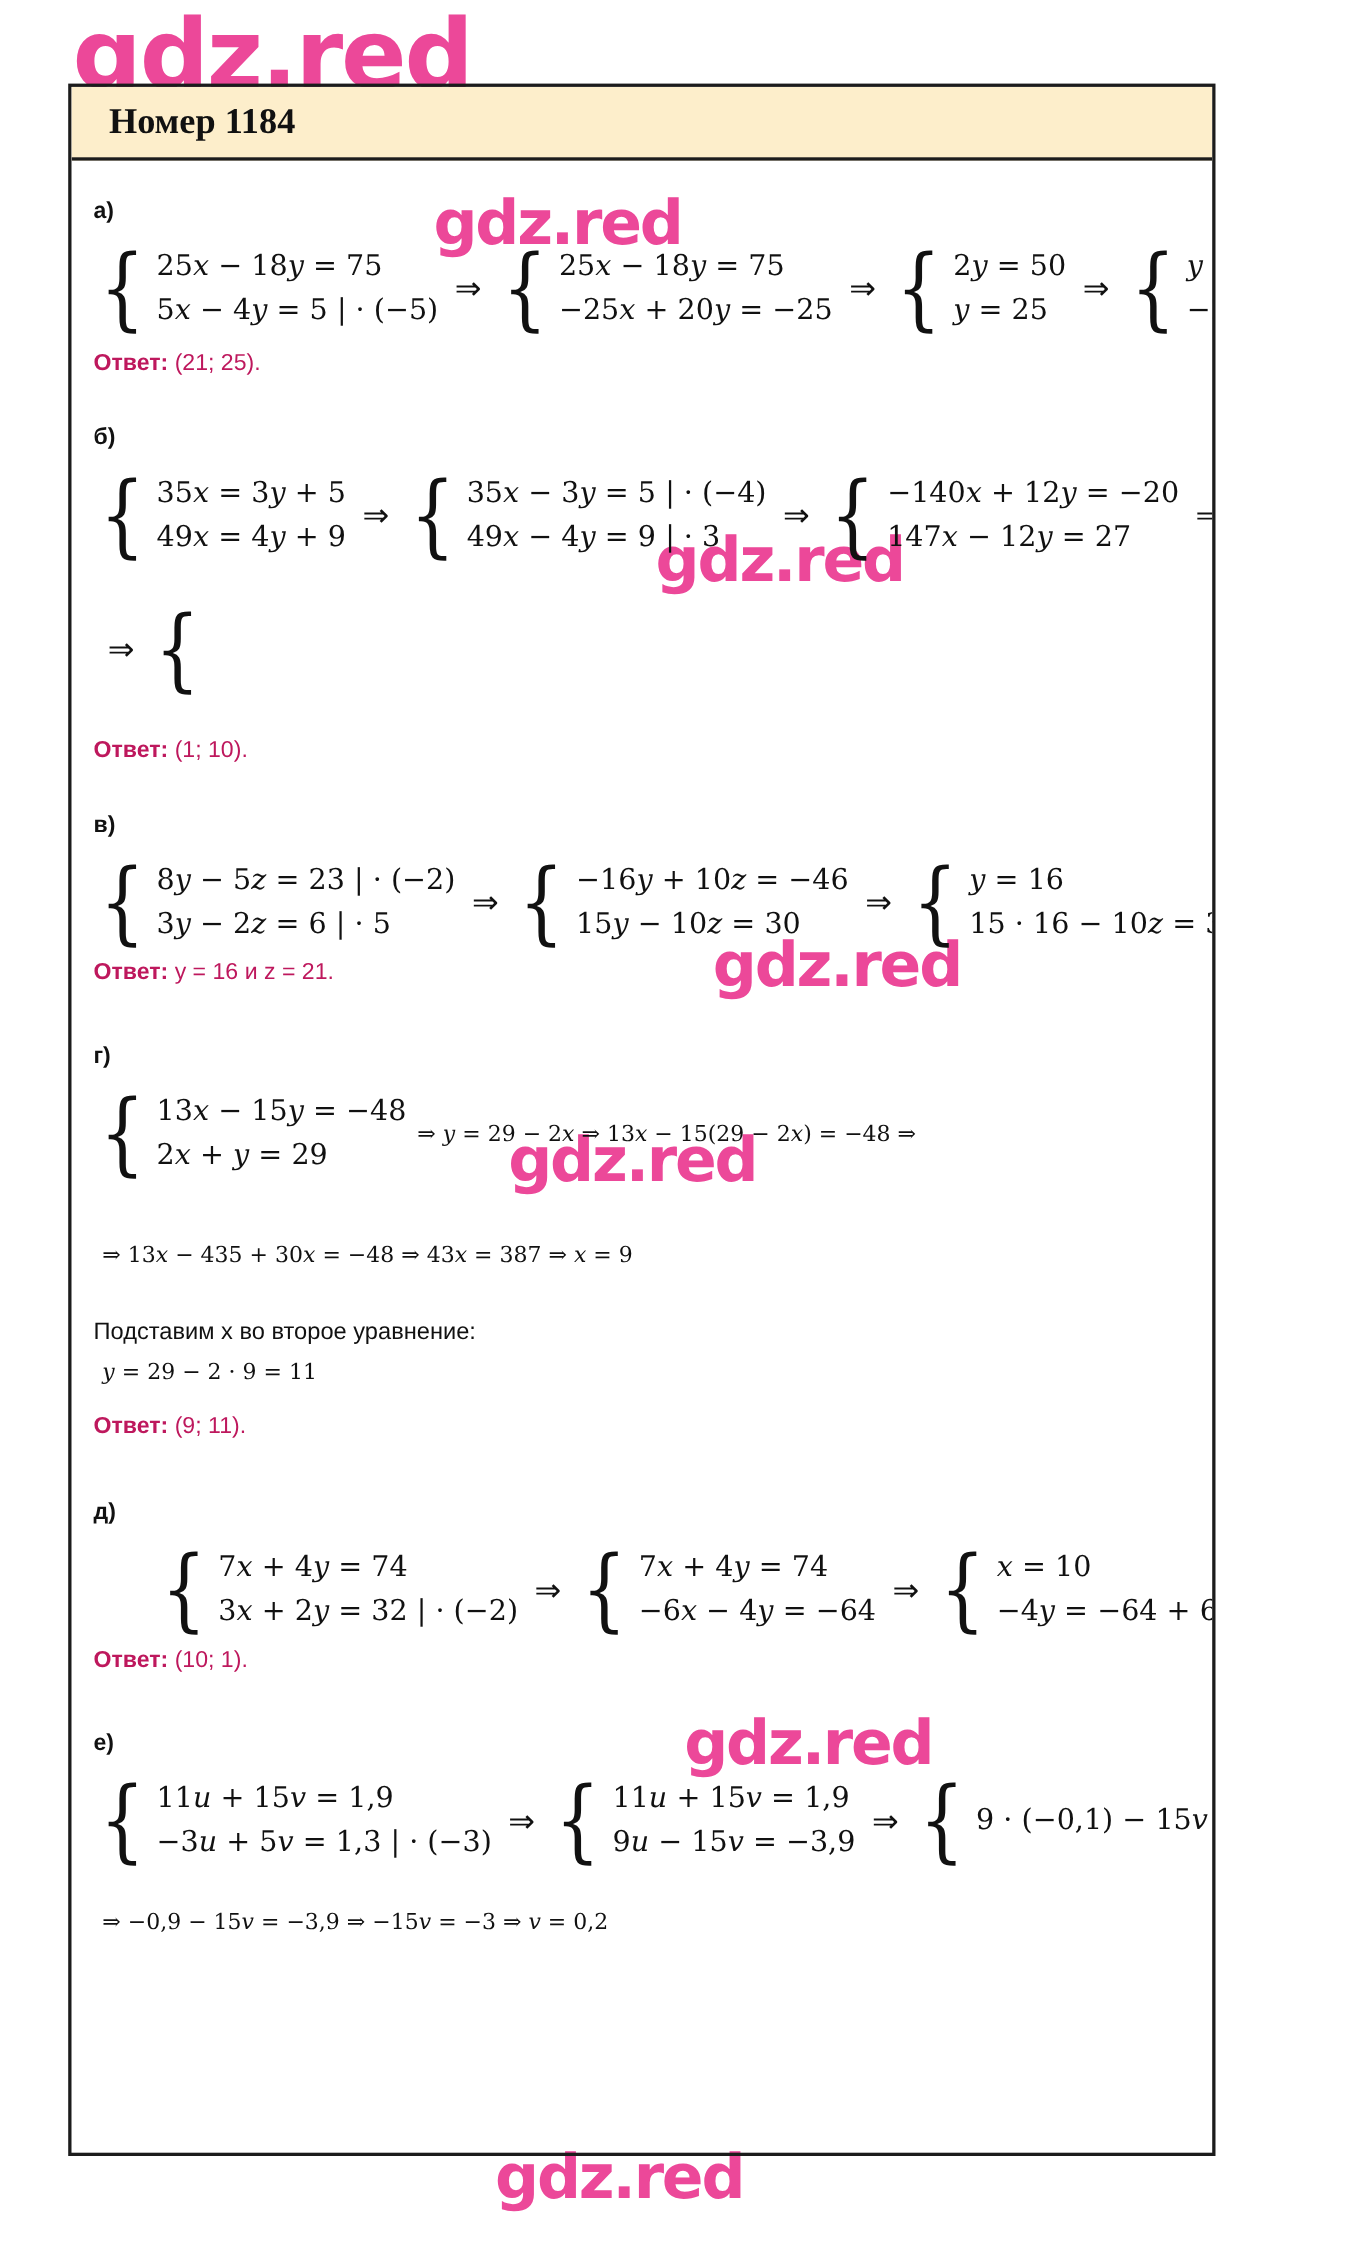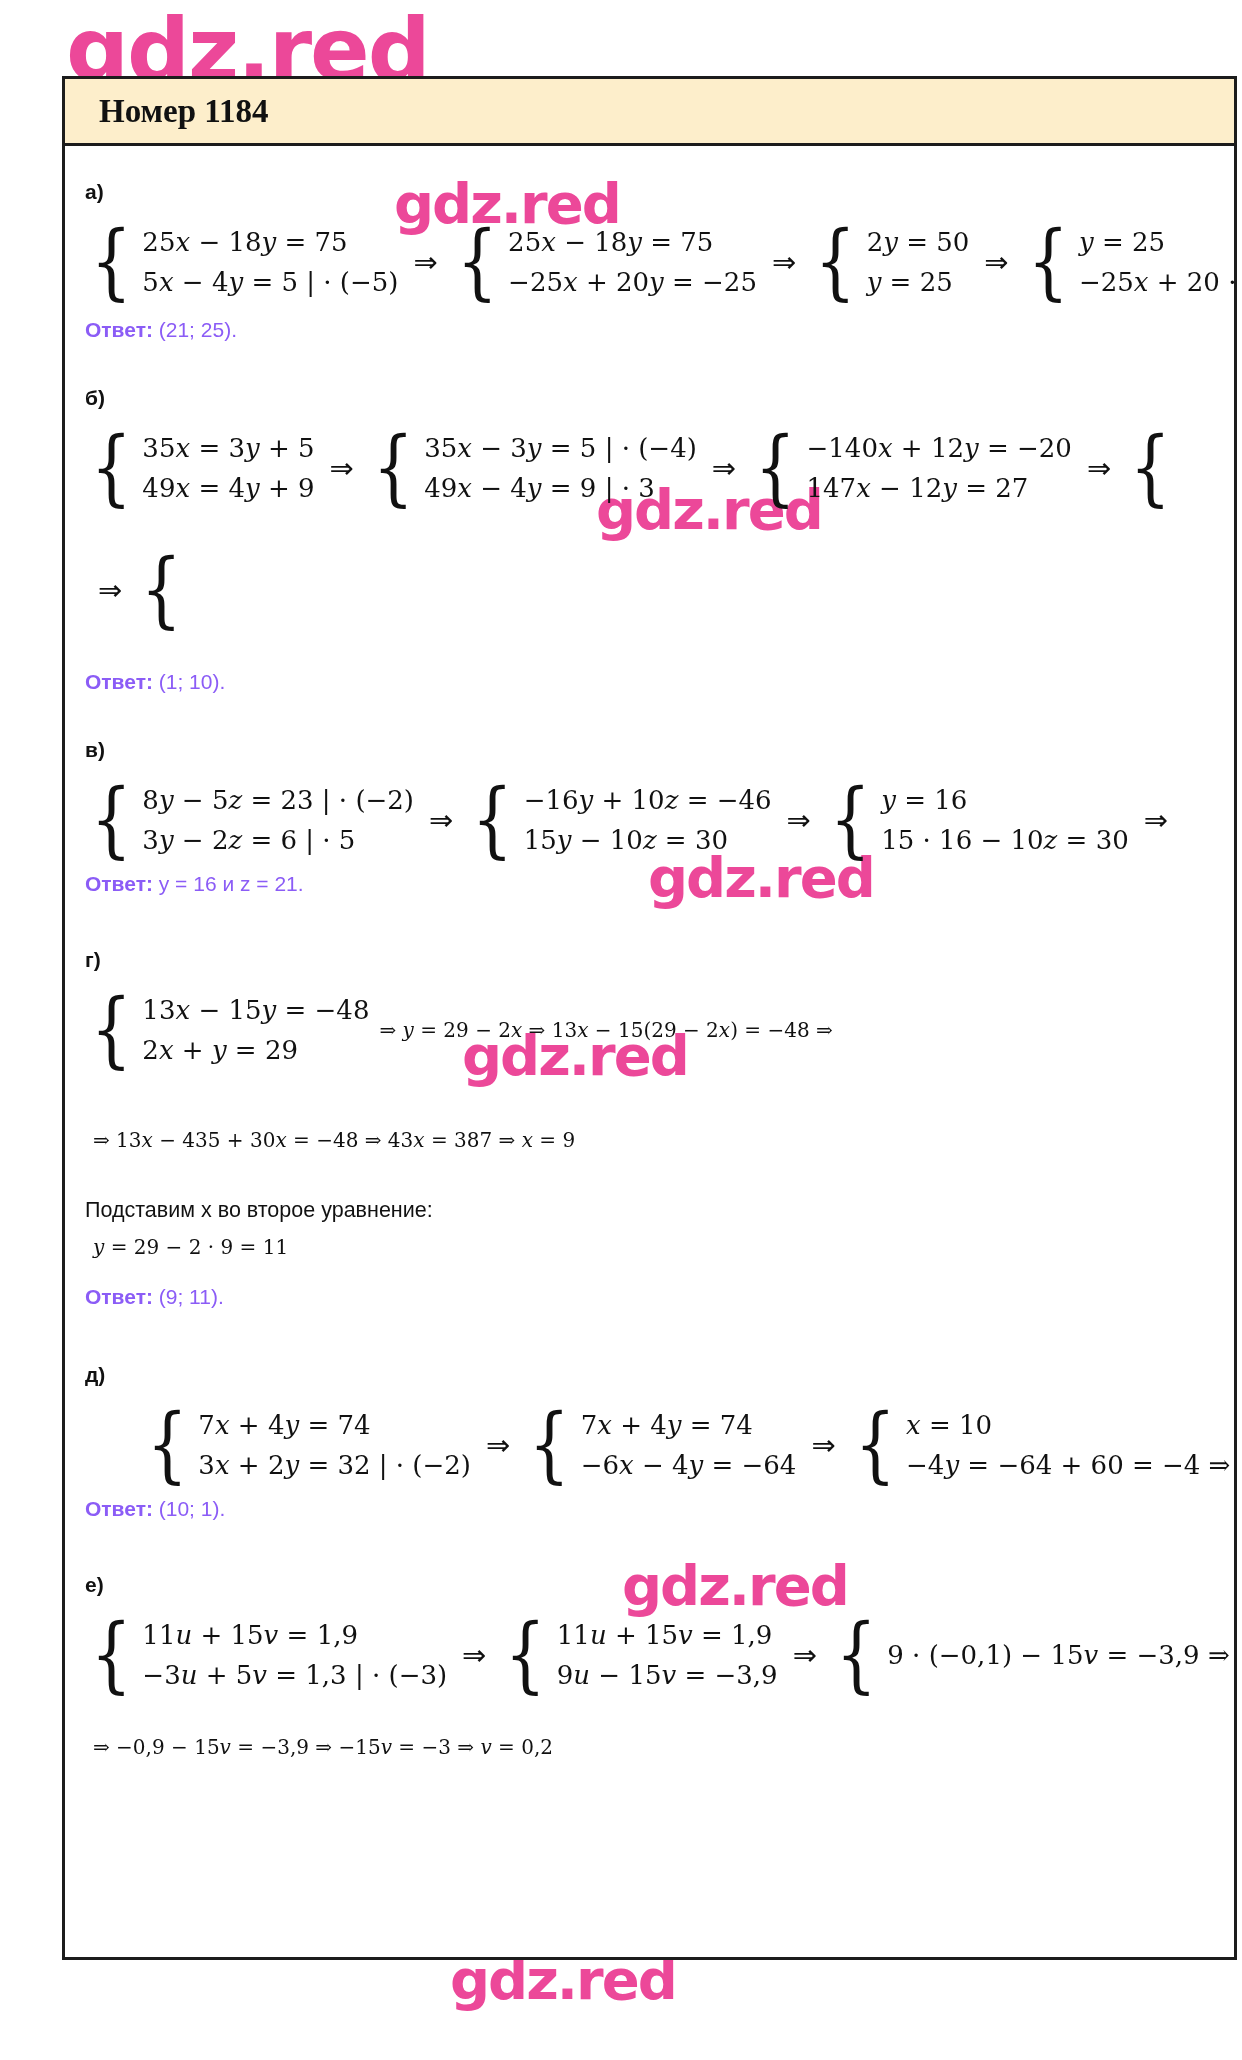--- a/index.html
+++ b/index.html
@@ -25,21 +25,21 @@
   .wm2{left:394px;top:176px;font-size:56px;}
   .wm3{left:596px;top:482px;font-size:56px;}
   .wm4{left:648px;top:850px;font-size:56px;}
   .wm5{left:462px;top:1028px;font-size:56px;}
   .wm6{left:622px;top:1558px;font-size:56px;}
   .wm7{left:450px;top:1952px;font-size:56px;}
 
   .box{
     position:absolute;
     left:62px;top:76px;
-    width:1175px;height:1884px;
+    width:1043px;height:1884px;
     z-index:1;
     border:3px solid #1c1c1c;
     background:transparent;
     overflow:hidden;
     box-sizing:border-box;
   }
   .box-header{
     background:#fdeecb;
     border-bottom:3px solid #1c1c1c;
     padding:14px 34px 13px;
@@ -109,21 +109,21 @@
     margin:0 8px;
     white-space:pre;
   }
   .note{
     font-family:"Liberation Sans",sans-serif;
     font-size:21.5px;
   }
   .ans{
     font-family:"Liberation Sans",sans-serif;
     font-size:21px;
-    color:#8b5cf6;
+    color:#be185d;
     margin:26px 0 8px;
   }
   .ans b{font-weight:700;}
   .p1 .ans{margin-top:16px;}
   .p2 .ans{margin-top:42px;}
   .p3 .ans{margin-top:8px;}
   .p5 .ans{margin-top:4px;}
   .p6 .ans{margin-top:54px;}
 </style>
 </head>

